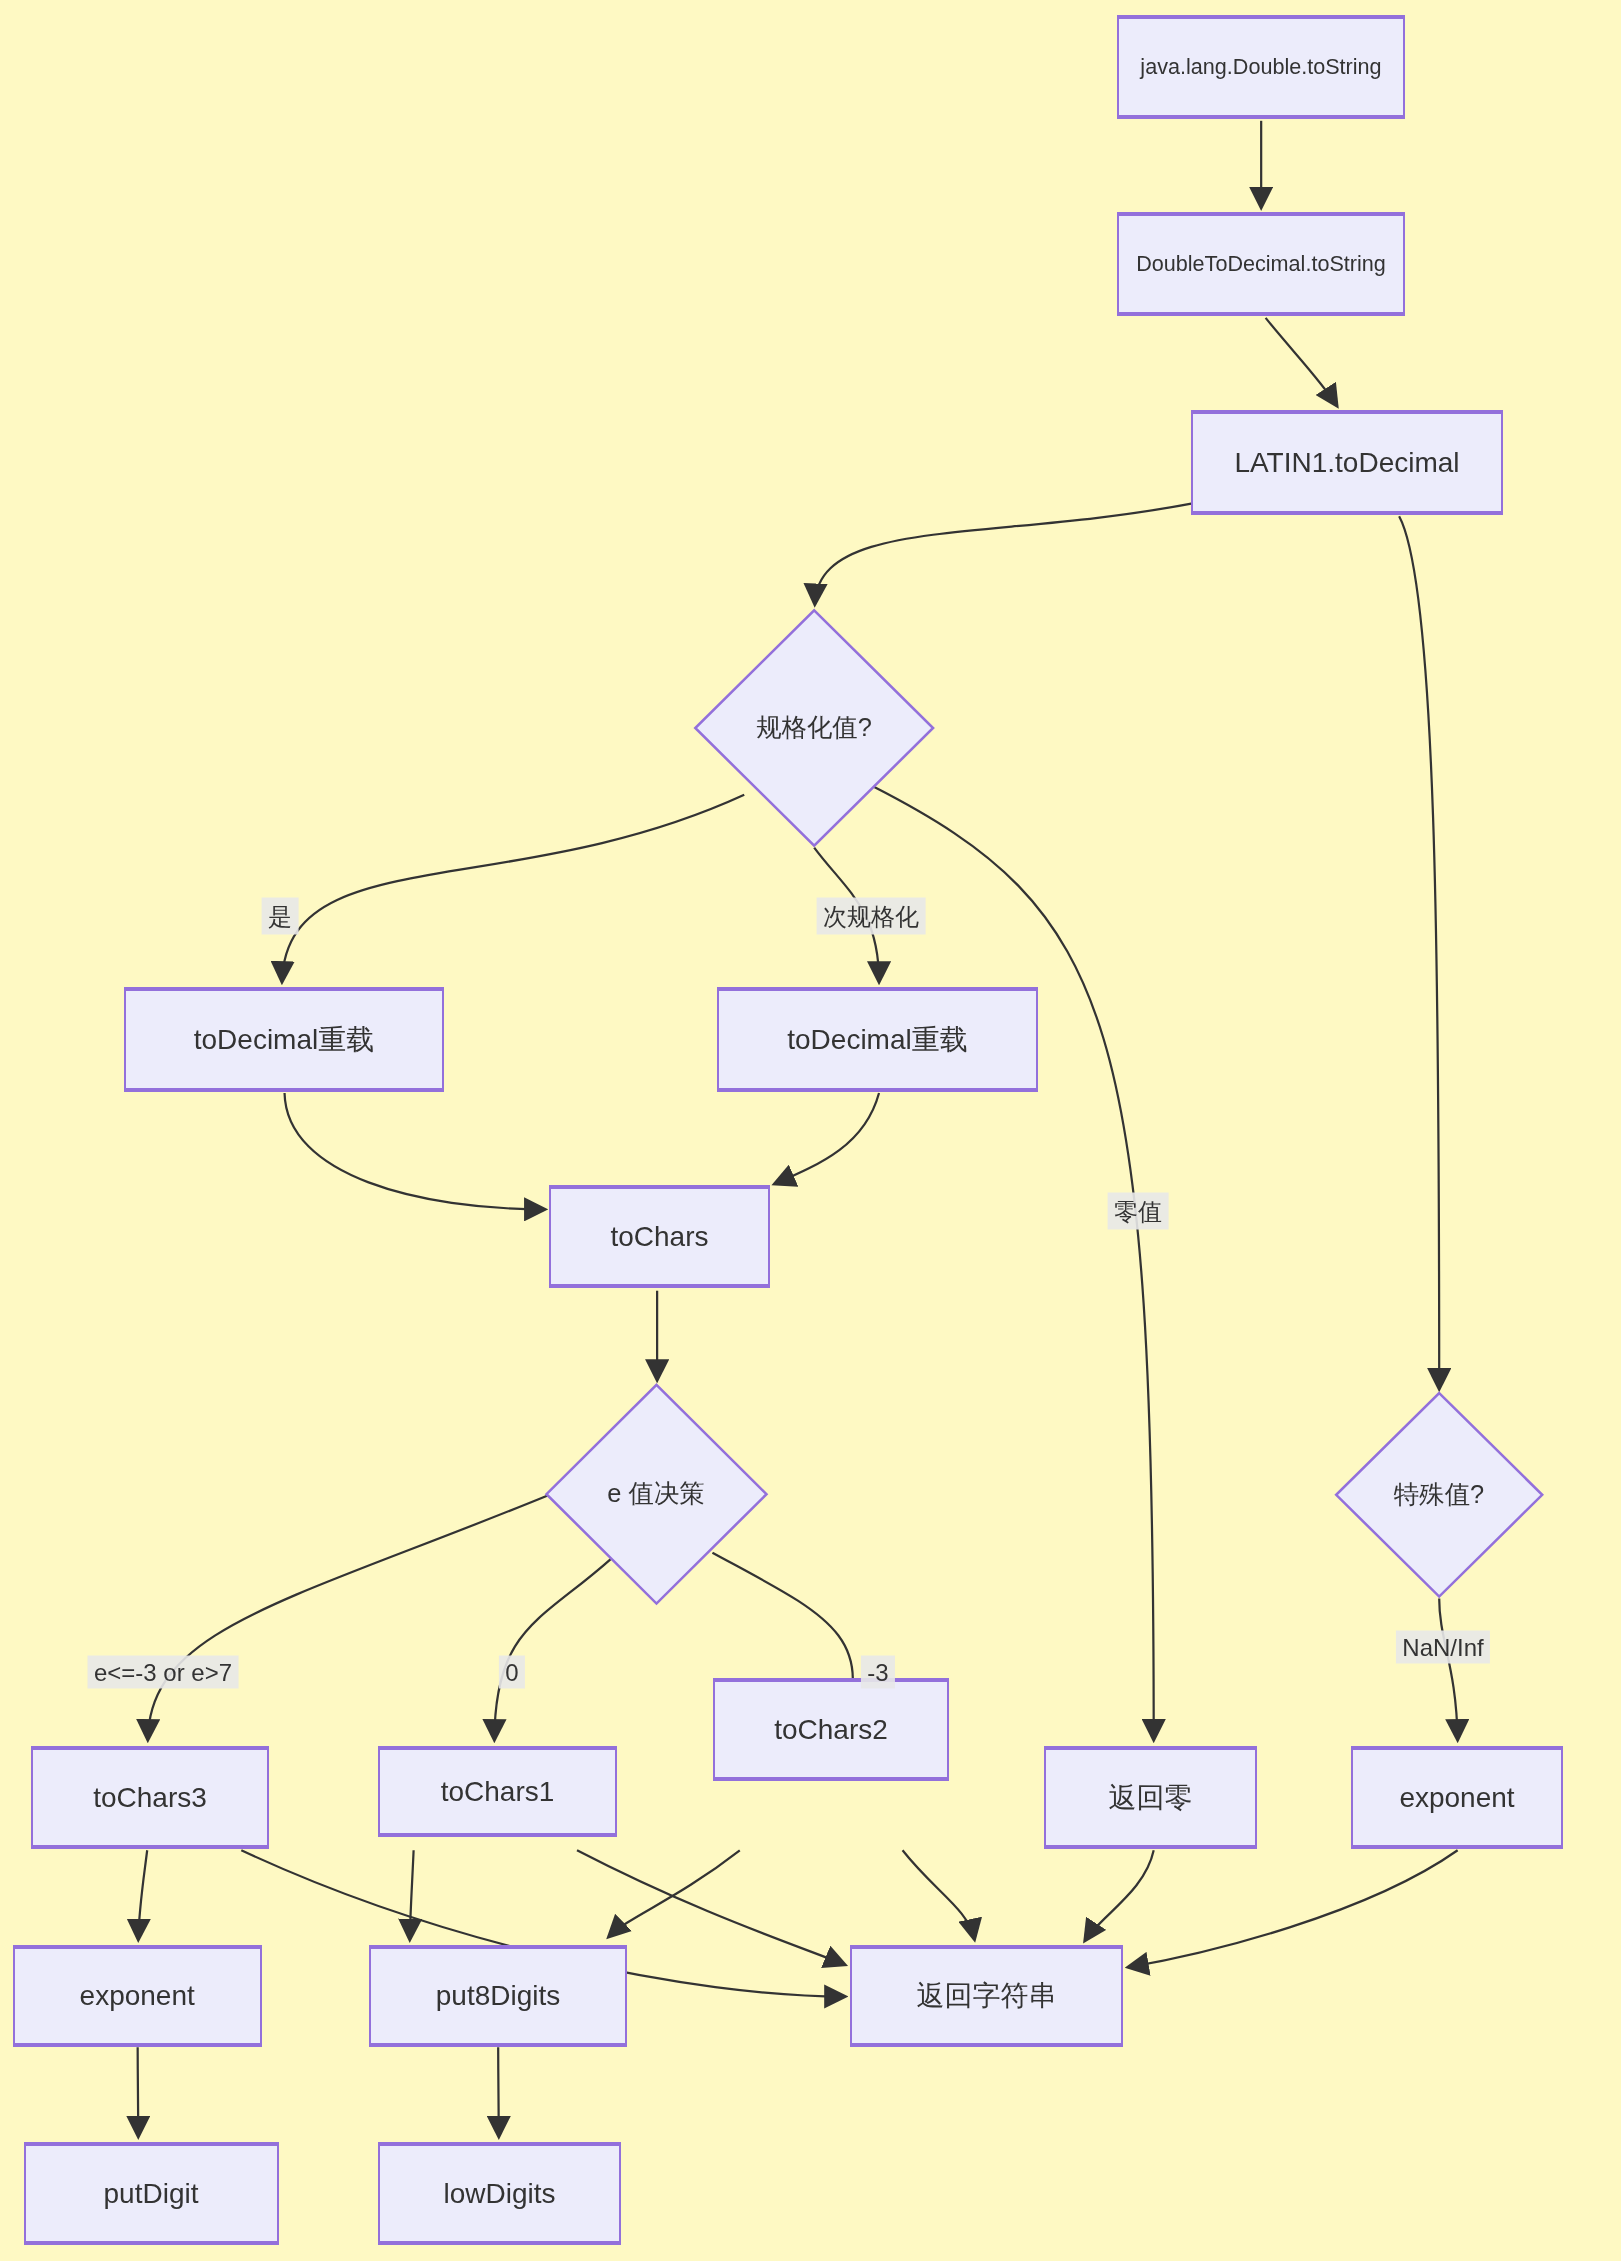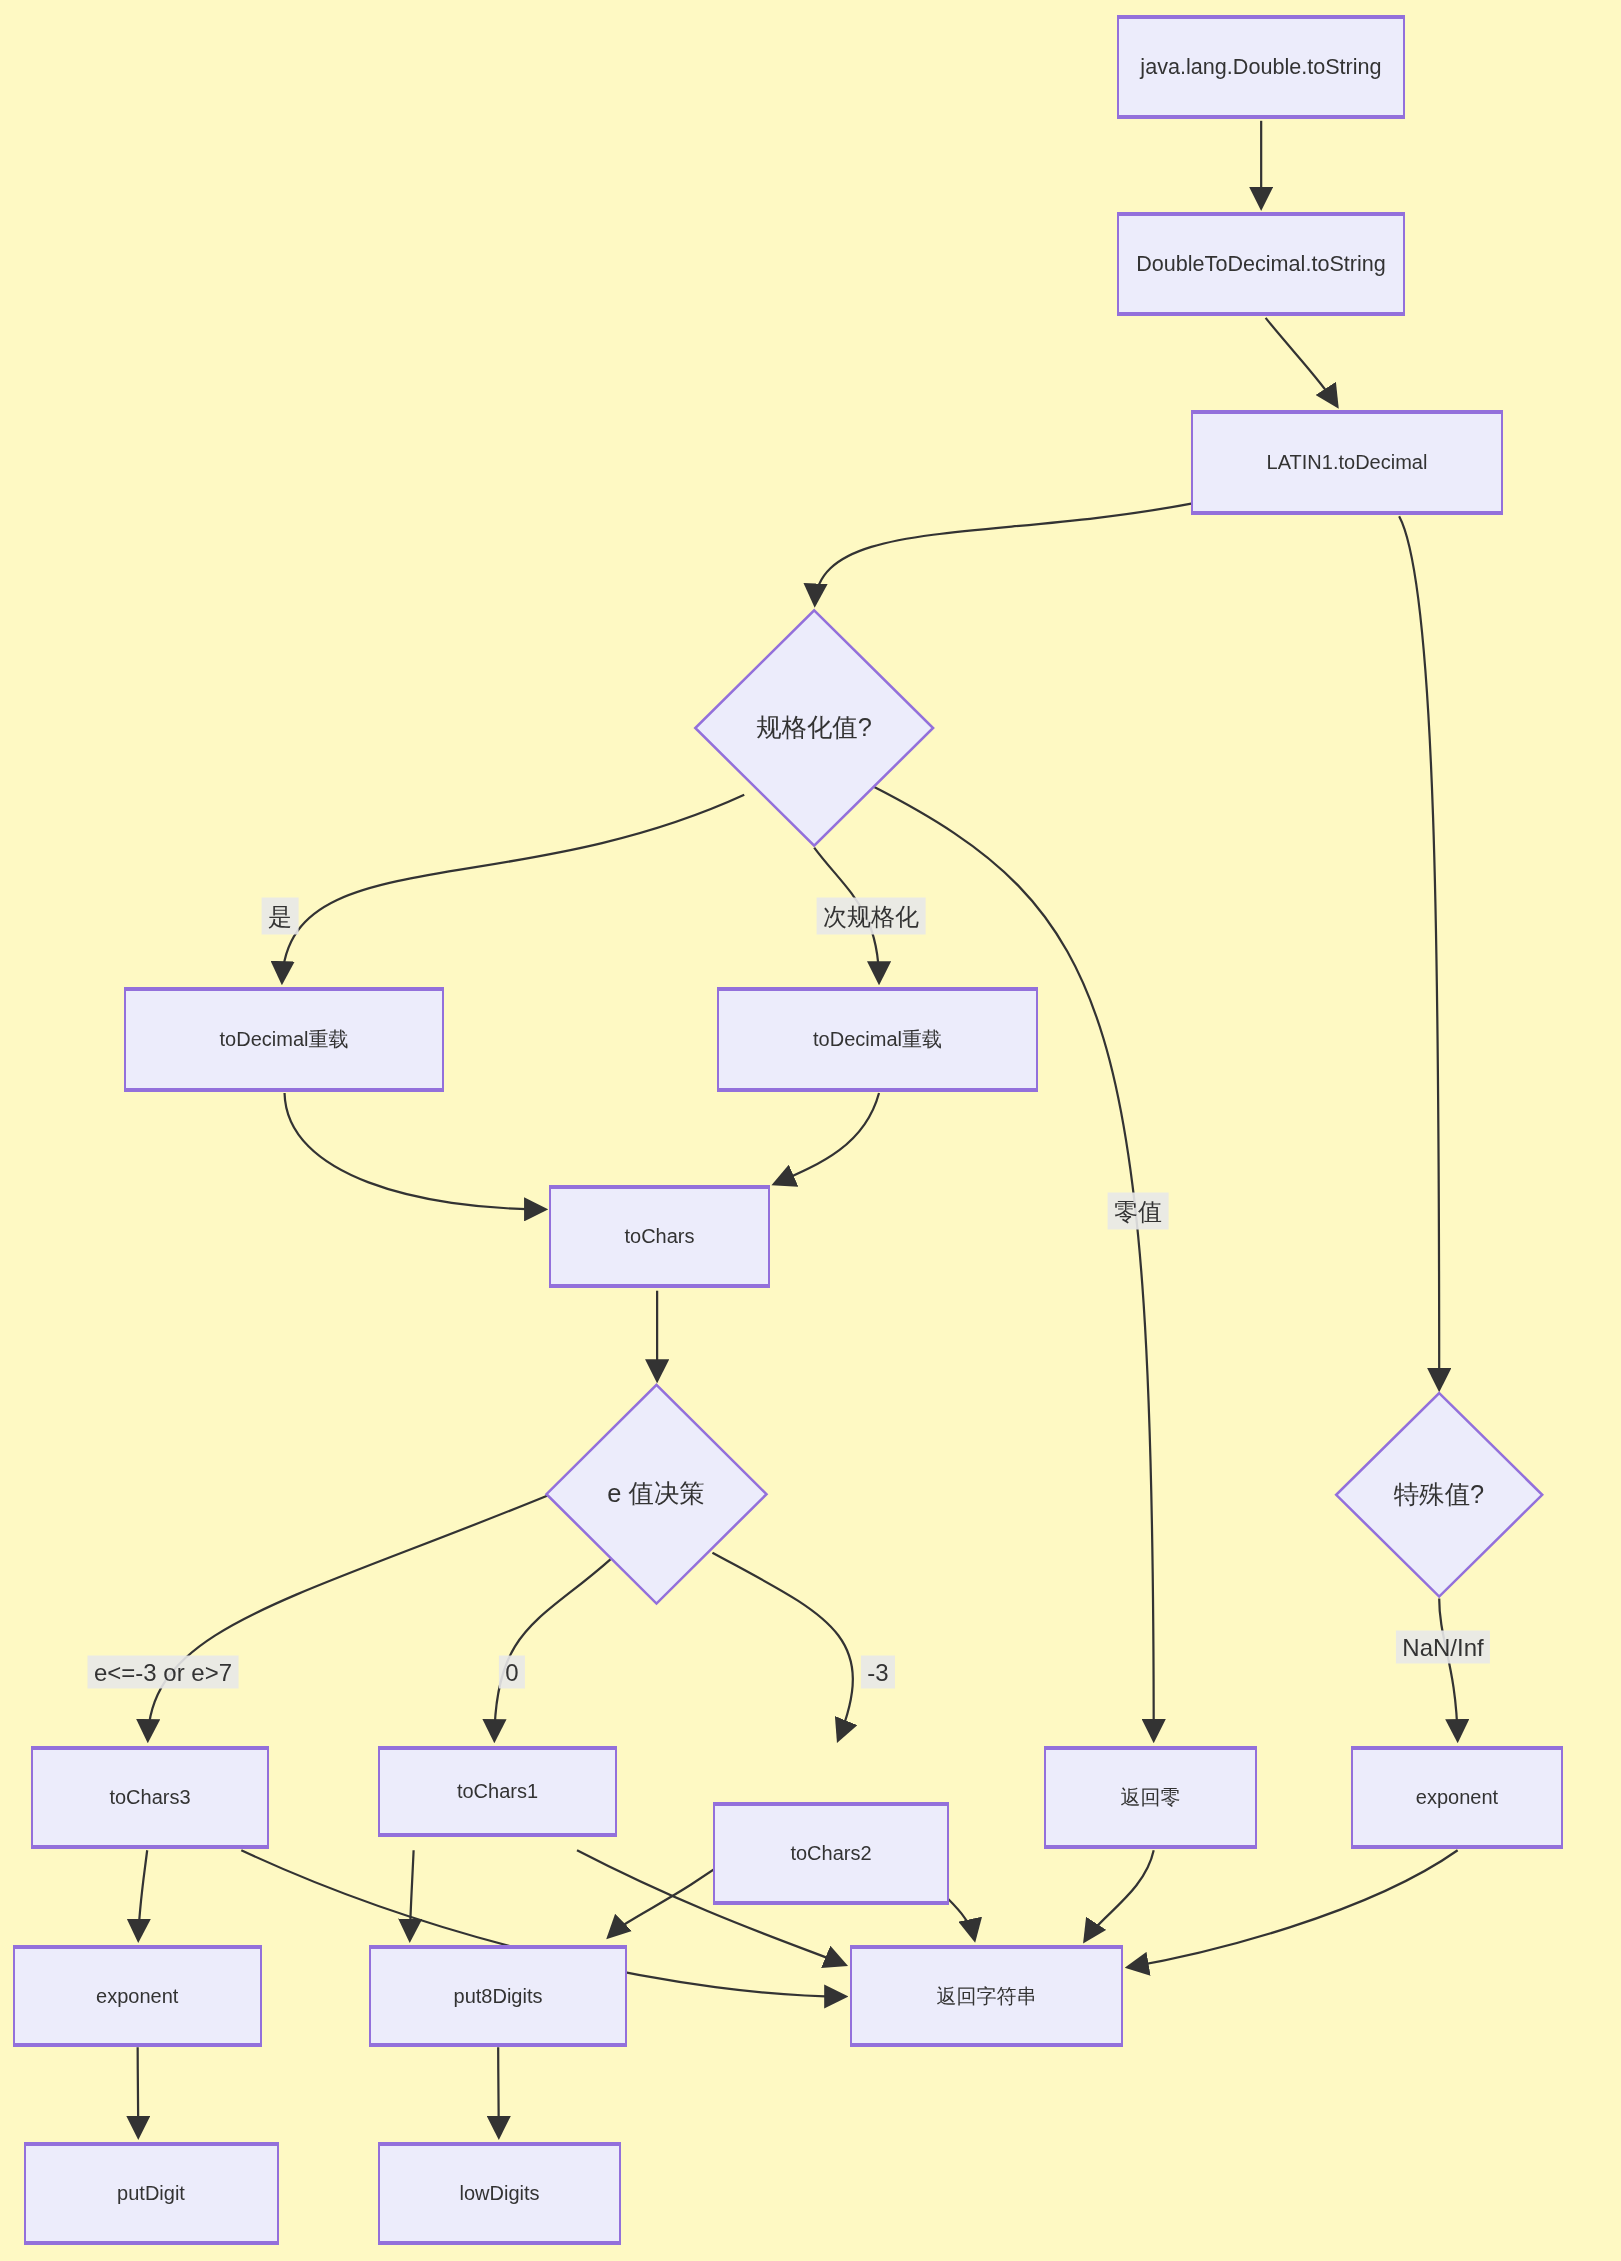--- a/index.html
+++ b/index.html
@@ -13,21 +13,21 @@
   #edge-svg{position:absolute;left:0;top:0;z-index:1;}
   .edge{stroke:#333333;stroke-width:3.5;fill:none;}
   .diamond{fill:#ECECFB;stroke:#9370DB;stroke-width:4;}
   .node{
     position:absolute;z-index:2;
     background:#ECECFB;
     border:2.5px solid #9370DB;
     border-top-width:4.5px;border-bottom-width:4.5px;
     box-sizing:border-box;
     display:flex;align-items:center;justify-content:center;
-    font-size:20px;color:#333333;white-space:nowrap;
+    font-size:28px;color:#333333;white-space:nowrap;
     text-align:center;
   }
   .node.small{font-size:21.6px;}
   .diamond-label{
     position:absolute;z-index:3;
     transform:translate(-50%,-50%);
     font-size:25.4px;color:#333333;white-space:nowrap;
   }
   .edge-label{
     position:absolute;z-index:3;
@@ -92,21 +92,21 @@
   <div class="node" style="left:124px;top:987px;width:320px;height:105px;">toDecimal重载</div>
 
   <div class="node" style="left:717px;top:987px;width:321px;height:105px;">toDecimal重载</div>
 
   <div class="node" style="left:549px;top:1185px;width:221px;height:103px;">toChars</div>
 
   <div class="node" style="left:31px;top:1746px;width:238px;height:103px;">toChars3</div>
 
   <div class="node" style="left:378px;top:1746px;width:239px;height:91px;">toChars1</div>
 
-  <div class="node" style="left:713px;top:1802px;width:236px;height:103px;">toChars2</div>
+  <div class="node" style="left:713px;top:1678px;width:236px;height:103px;">toChars2</div>
 
   <div class="node" style="left:1044px;top:1746px;width:213px;height:103px;">返回零</div>
 
   <div class="node" style="left:1351px;top:1746px;width:212px;height:103px;">exponent</div>
 
   <div class="node" style="left:12.7px;top:1945px;width:249px;height:102px;">exponent</div>
 
   <div class="node" style="left:369px;top:1945px;width:258px;height:102px;">put8Digits</div>
 
   <div class="node" style="left:850px;top:1945px;width:273px;height:102px;text-align:right;">返回字符串</div>

